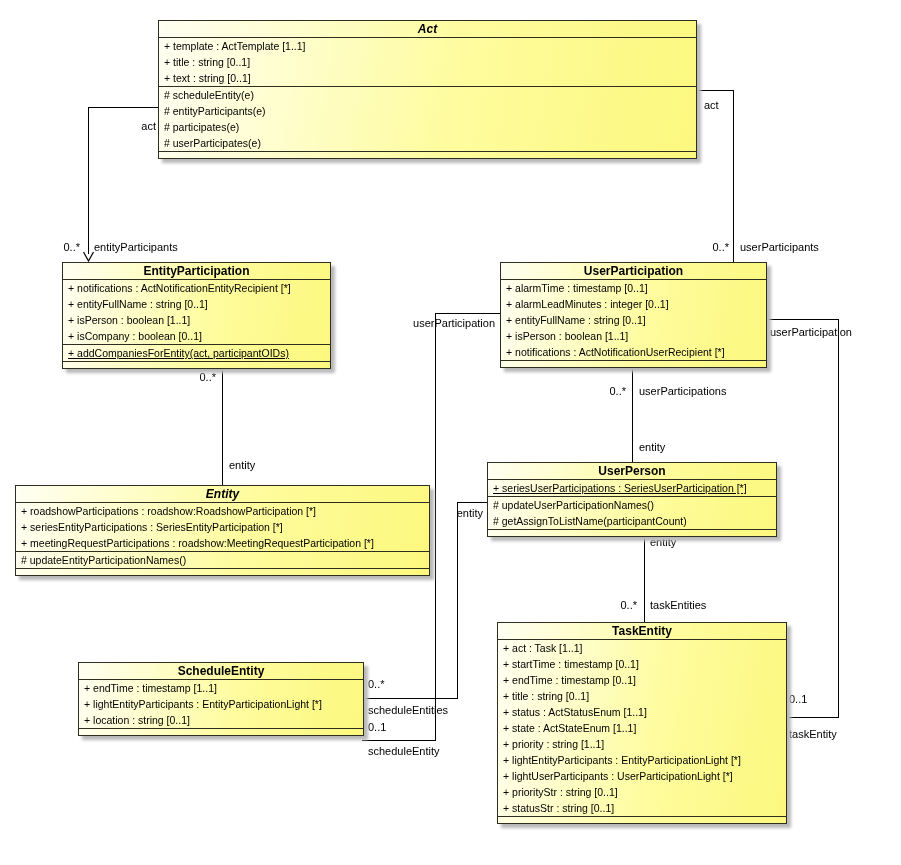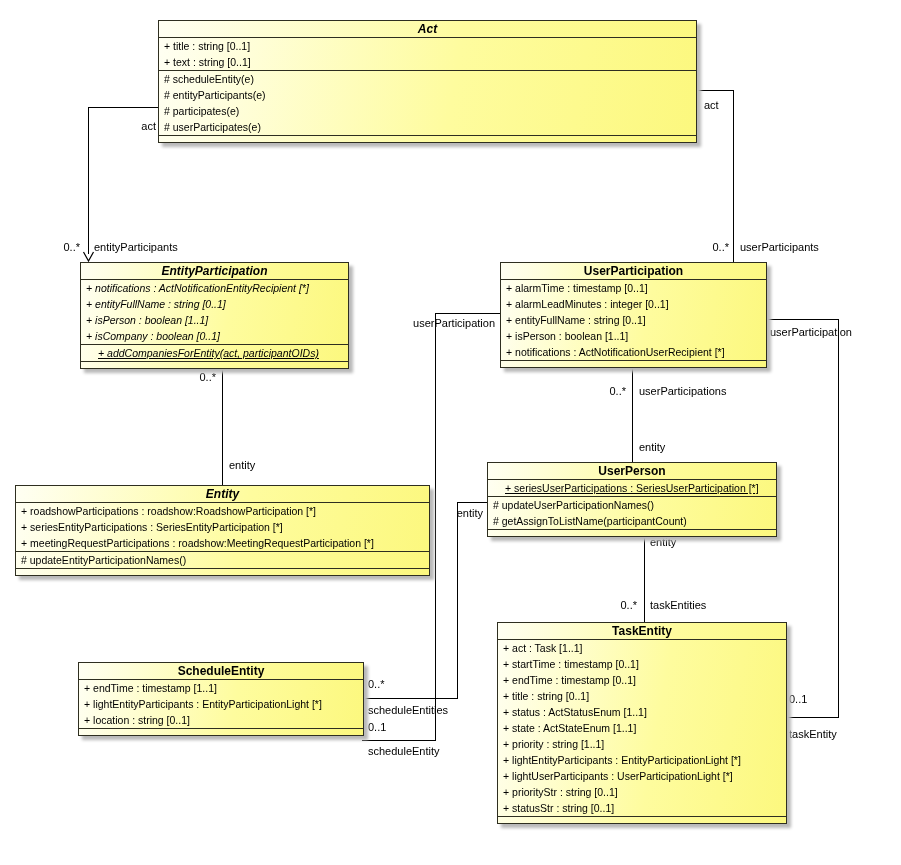--- a/index.html
+++ b/index.html
@@ -15,32 +15,32 @@
   }
   .uml .title{
     height:16px;line-height:16px;font-size:12px;font-weight:bold;text-align:center;
     border-bottom:1px solid #2e2e20;white-space:nowrap;overflow:hidden;
   }
   .uml .title.abstract{font-style:italic;}
   .row{
     height:16px;line-height:16px;font-size:10.5px;padding-left:5px;
     white-space:nowrap;overflow:hidden;
   }
-  .row.u{text-decoration:underline;margin-left:12px;}
+  .row.u{text-decoration:underline;}
   .sep{height:0;border-top:1px solid #2e2e20;}
   .strip{height:6px;border-top:1px solid #2e2e20;}
   .ln{position:absolute;background:#000000;}
   .lbl{
     position:absolute;font-size:11px;line-height:12px;white-space:nowrap;
   }
   .lbl.r{text-align:right;}
   .arrow{position:absolute;}
   
   .box-act{left:158px;top:20px;width:537px;}
-  .box-ep{left:80px;top:262px;width:267px;font-style:italic;}
+  .box-ep{left:62px;top:262px;width:267px;}
   .box-up{left:500px;top:262px;width:265px;}
   .box-en{left:15px;top:485px;width:413px;}
   .box-upr{left:487px;top:462px;width:288px;}
   .box-se{left:78px;top:662px;width:284px;}
   .box-te{left:497px;top:622px;width:288px;}
 </style>
 </head>
 <body>
 
 <div id="canvas">
@@ -99,20 +99,21 @@
   <div class="lbl r" style="left:448px;top:507px;width:35px">entity</div>
   <div class="lbl" style="left:368px;top:678px">0..*</div>
   <div class="lbl" style="left:368px;top:704px">scheduleEntities</div>
 
   <div class="lbl" style="left:770px;top:326px">userParticipation</div>
   <div class="lbl" style="left:789px;top:693px">0..1</div>
   <div class="lbl" style="left:789px;top:728px">taskEntity</div>
 
   <div class="uml box-act">
     <div class="title abstract">Act</div>
+    <div class="row">+ template : ActTemplate [1..1]</div>
     <div class="row">+ title : string [0..1]</div>
     <div class="row">+ text : string [0..1]</div>
     <div class="sep"></div>
     <div class="row"># scheduleEntity(e)</div>
     <div class="row"># entityParticipants(e)</div>
     <div class="row"># participates(e)</div>
     <div class="row"># userParticipates(e)</div>
     <div class="strip"></div>
   </div>
 

